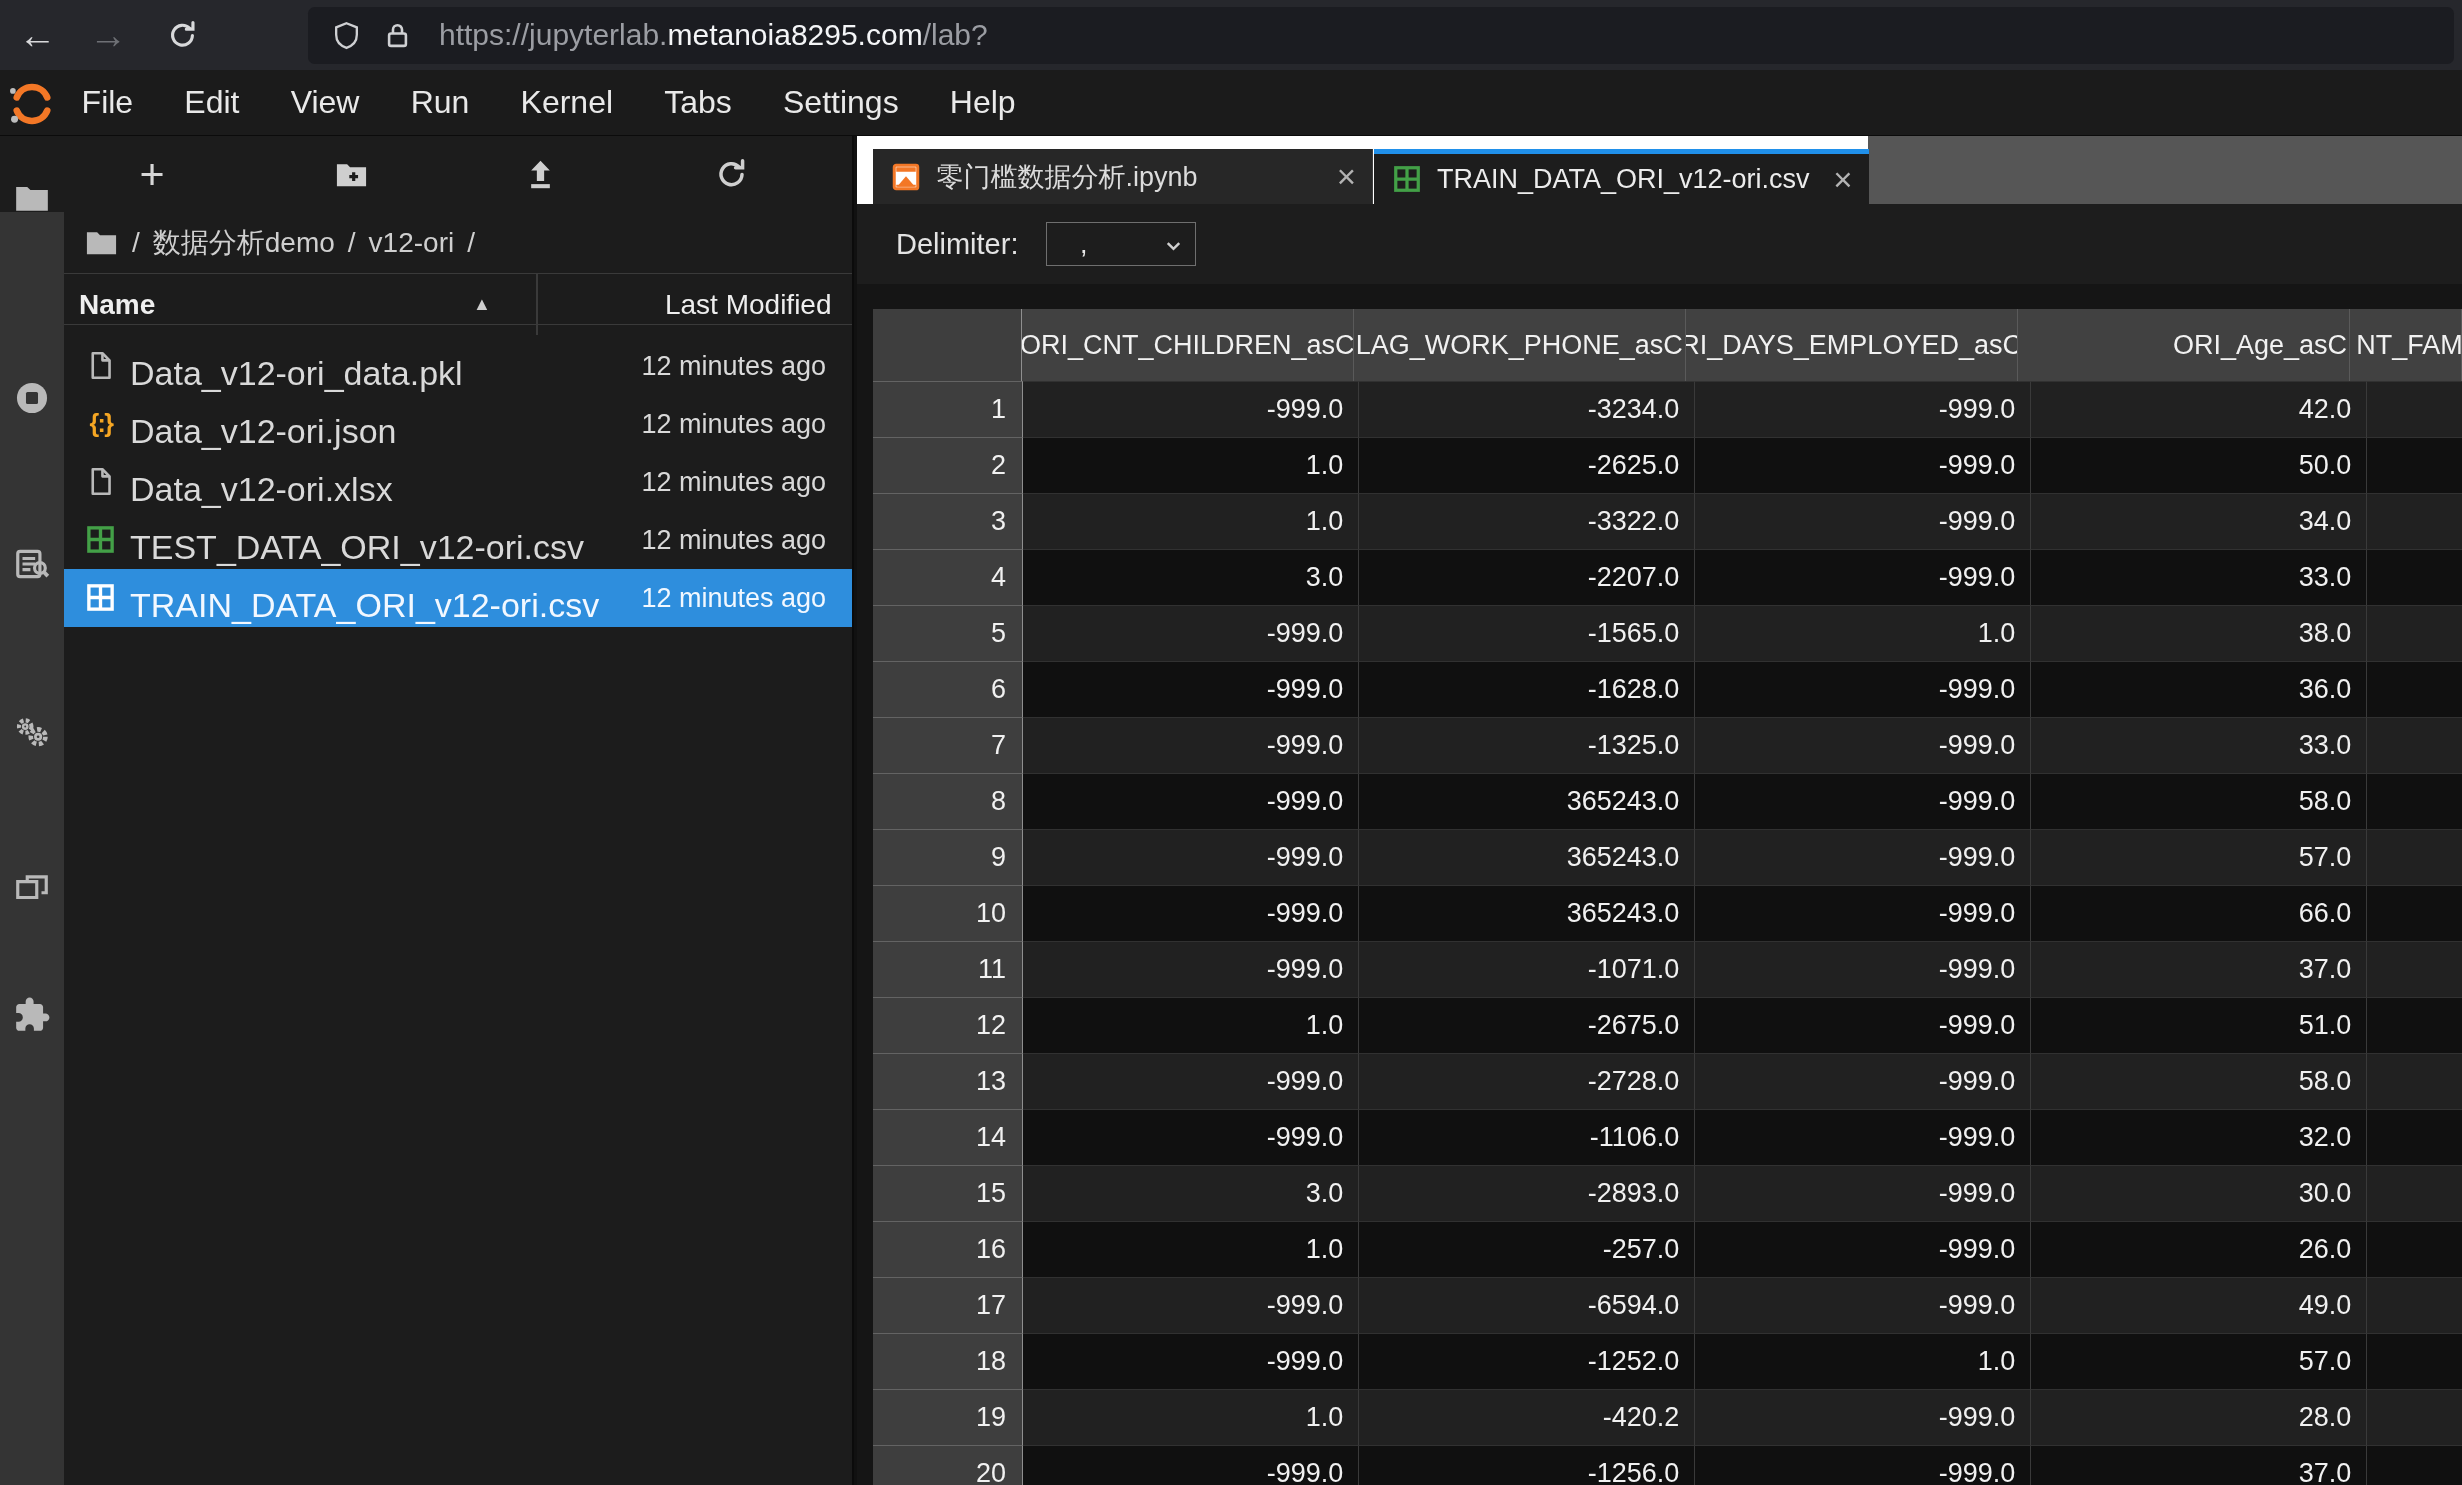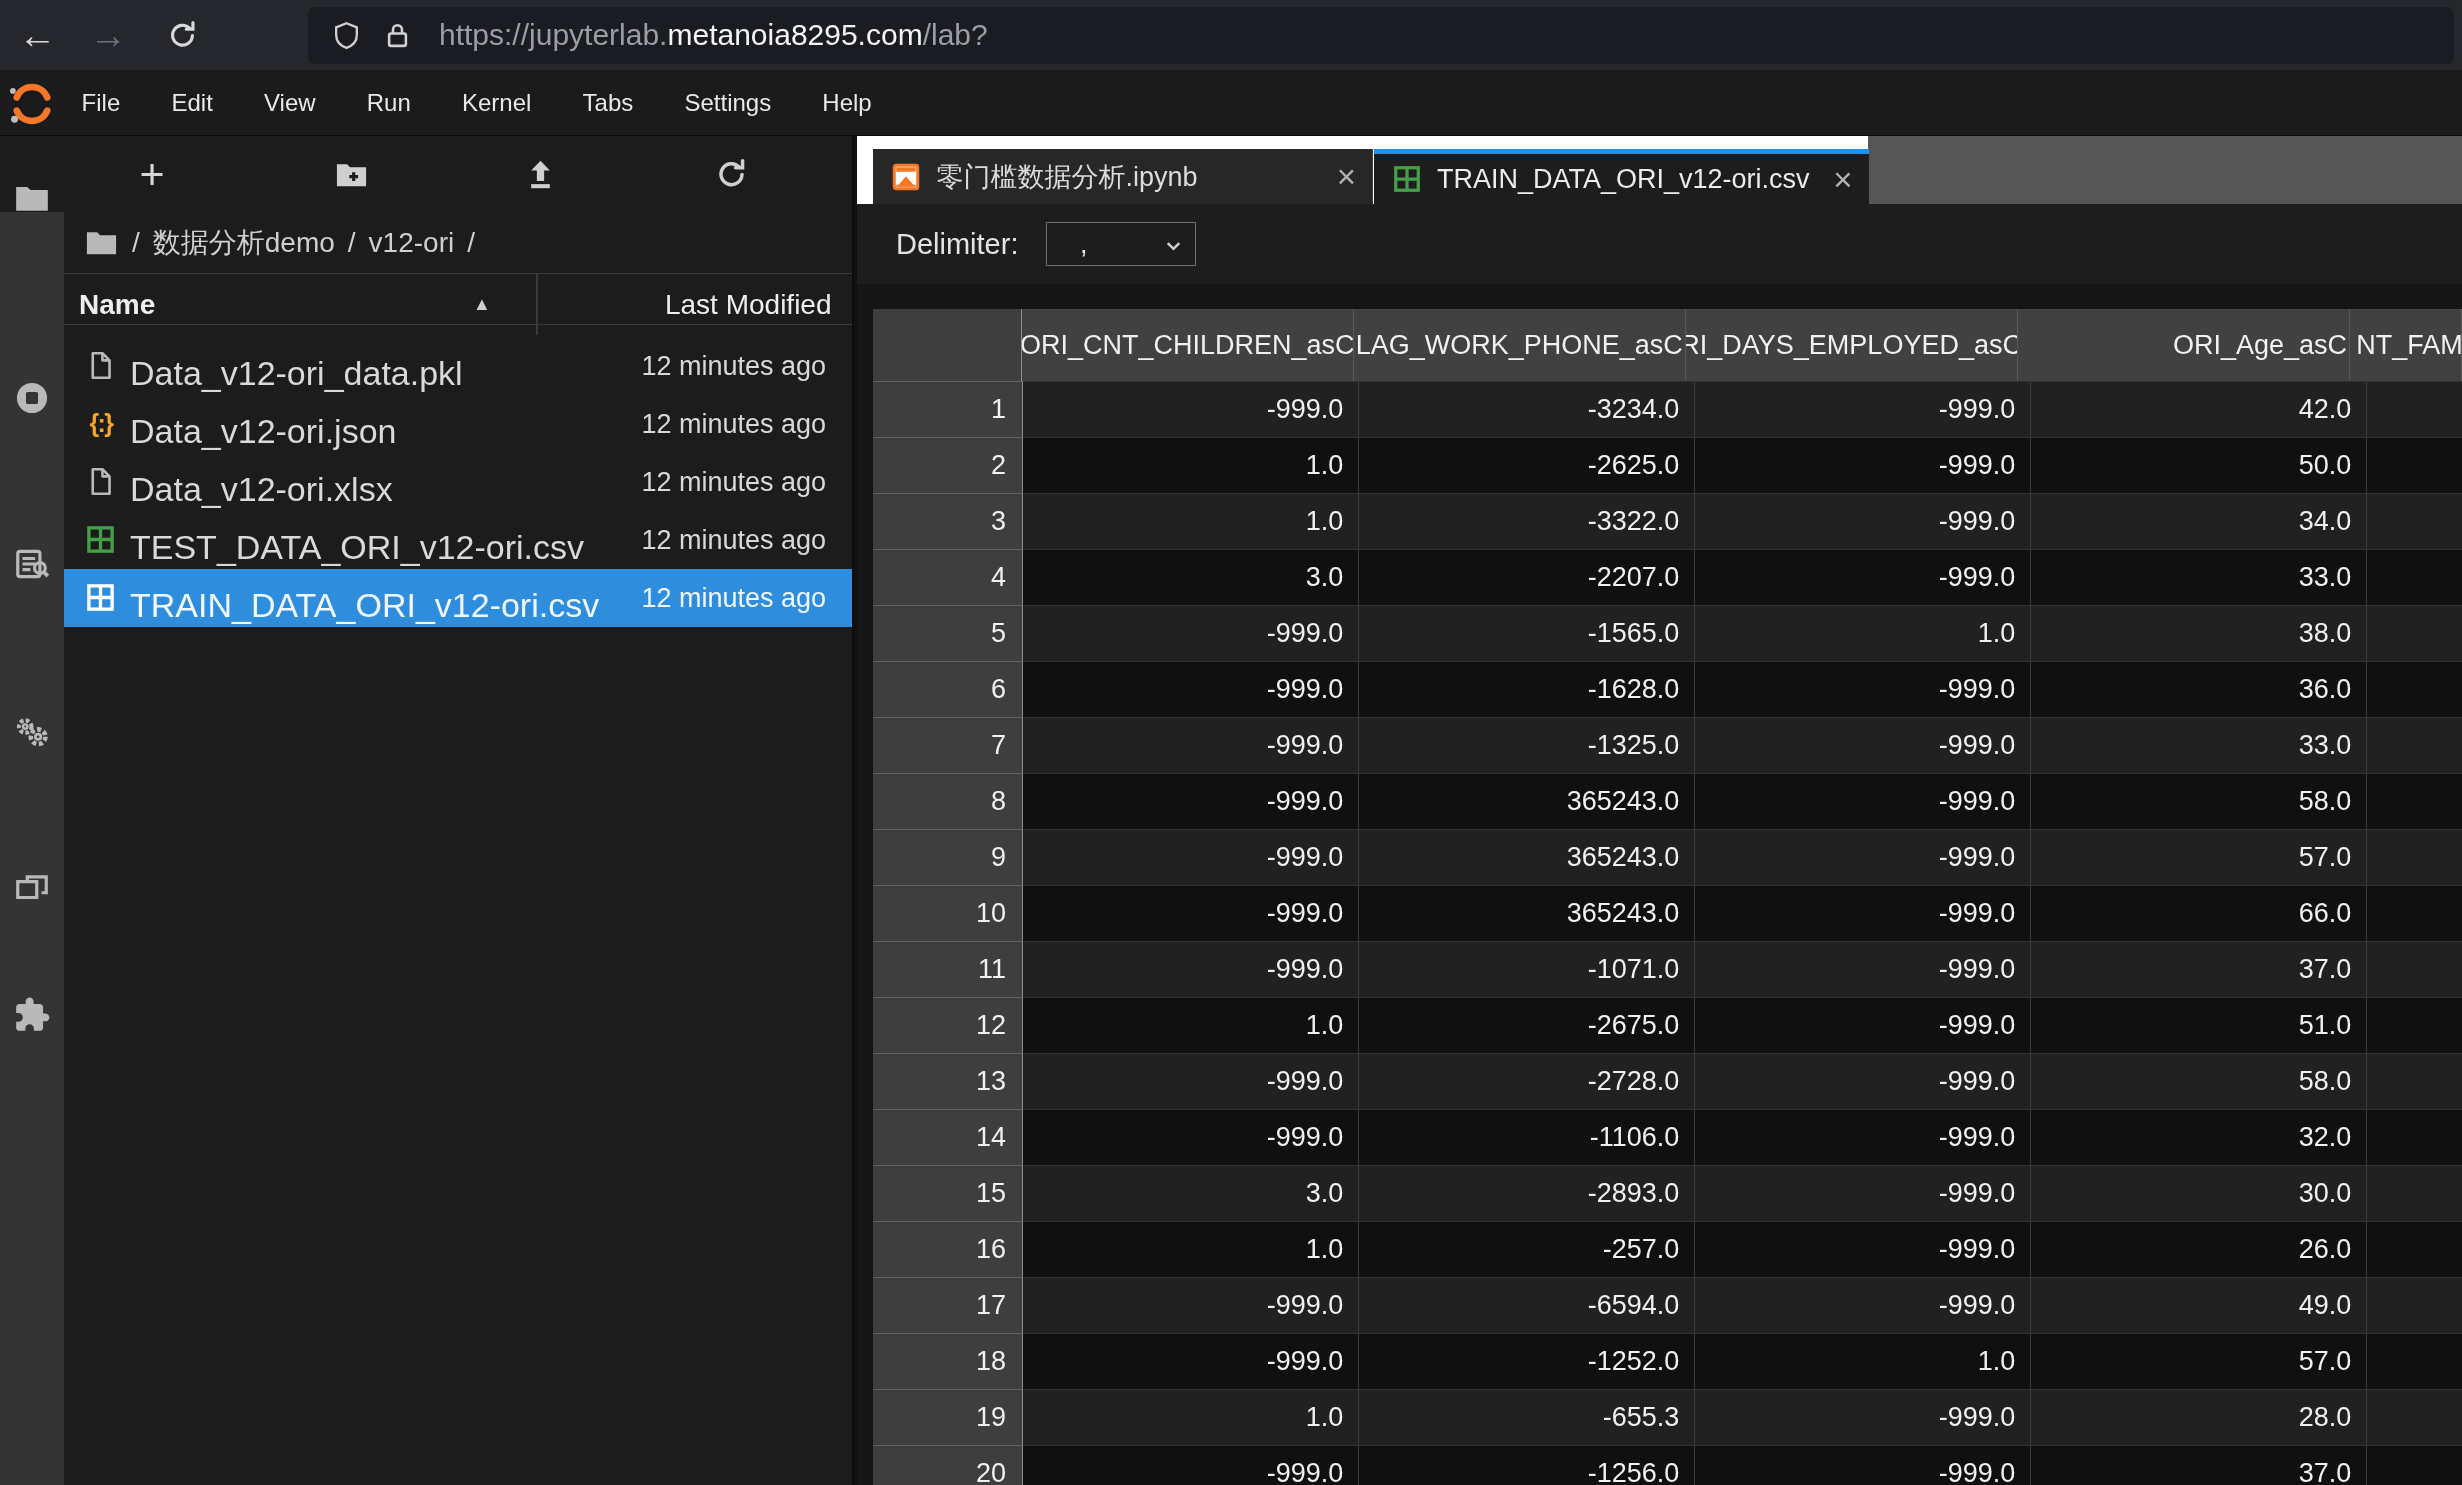--- a/index.html
+++ b/index.html
@@ -22,21 +22,21 @@
   .url-lock { margin-left:20px; color:#cfd0d3; }
   .url-text { margin-left:26px; font-size:30px; white-space:nowrap; }
   .url-dim { color:#9b9da3; }
   .url-strong { color:#f4f5f7; }
 
   
   .menu-bar { position:absolute; left:0; top:70px; width:2462px; height:66px; background:#1b1b1b;
               border-bottom:1.6px solid #0b0b0b; display:flex; align-items:center; }
   .jp-logo { position:absolute; left:8.2px; top:10px; width:48px; height:48px; }
   .menu-items { display:flex; margin-left:80px; gap:48px; }
-  .menu-item { font-size:24px; color:#e9e9e9; padding:5px 1.6px; white-space:nowrap; }
+  .menu-item { font-size:32px; color:#e9e9e9; padding:5px 1.6px; white-space:nowrap; }
 
   
   .content { position:absolute; left:0; top:136px; width:2462px; height:1350px; }
 
   
   .icon-strip { position:absolute; left:0; top:0; width:64px; height:1350px; background:#343434; }
   .strip-active-bg { position:absolute; left:0; top:0; width:64px; height:76px; background:#1c1c1c; }
   .strip-ico { position:absolute; left:0; width:64px; height:49px; display:flex; align-items:center; justify-content:center;
                color:#b9b9b9; }
   .strip-ico svg { width:38px; height:38px; }
@@ -474,21 +474,21 @@
             <div class="g-cell gc0">18</div>
             <div class="g-cell gc1">-999.0</div>
             <div class="g-cell gc2">-1252.0</div>
             <div class="g-cell gc3">1.0</div>
             <div class="g-cell gc4">57.0</div>
             <div class="g-cell gc5"></div>
           </div>
           <div class="g-row g-data row-odd">
             <div class="g-cell gc0">19</div>
             <div class="g-cell gc1">1.0</div>
-            <div class="g-cell gc2">-655.3</div>
+            <div class="g-cell gc2">-420.2</div>
             <div class="g-cell gc3">-999.0</div>
             <div class="g-cell gc4">28.0</div>
             <div class="g-cell gc5"></div>
           </div>
           <div class="g-row g-data row-even">
             <div class="g-cell gc0">20</div>
             <div class="g-cell gc1">-999.0</div>
             <div class="g-cell gc2">-1256.0</div>
             <div class="g-cell gc3">-999.0</div>
             <div class="g-cell gc4">37.0</div>

